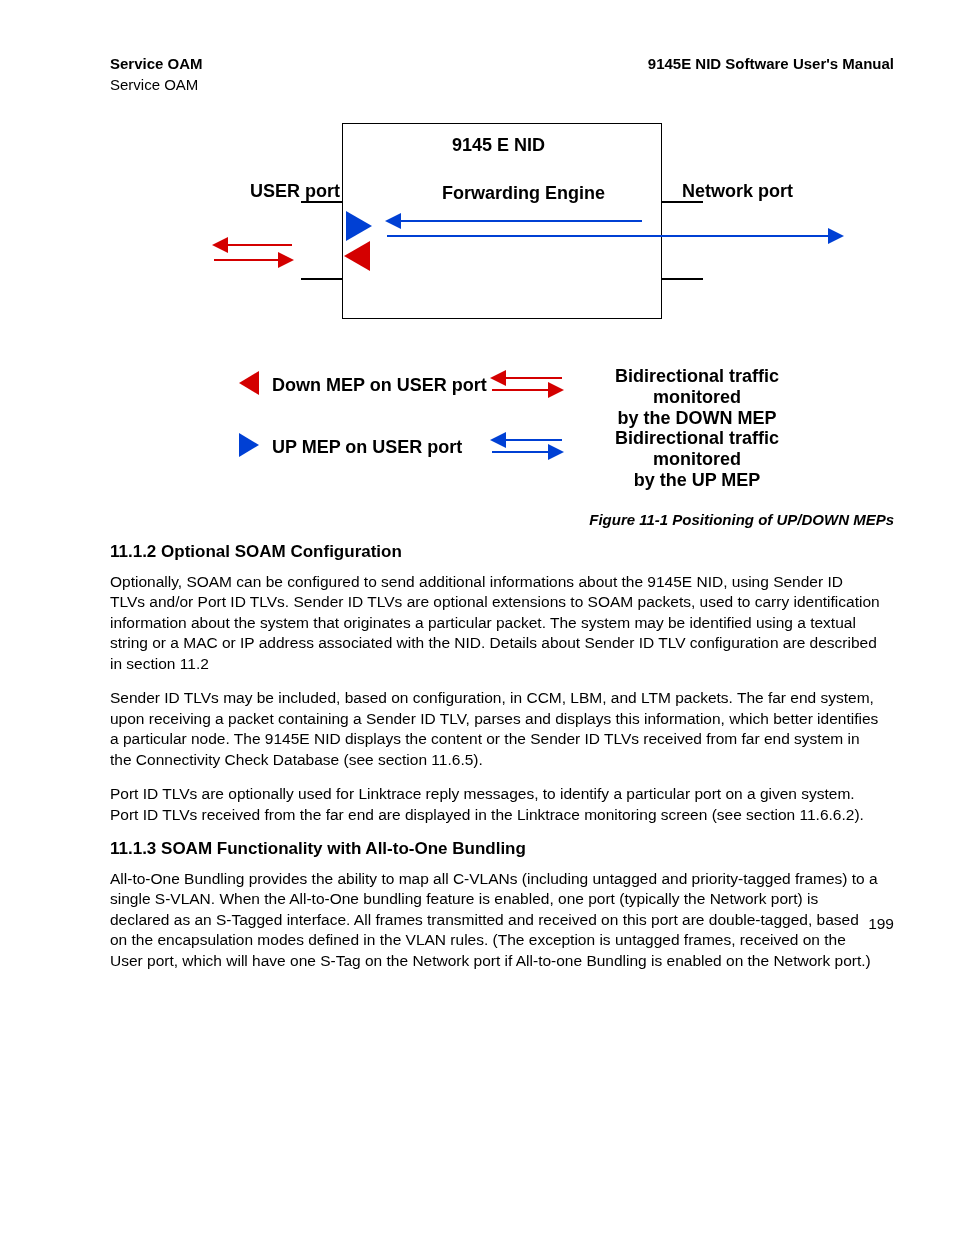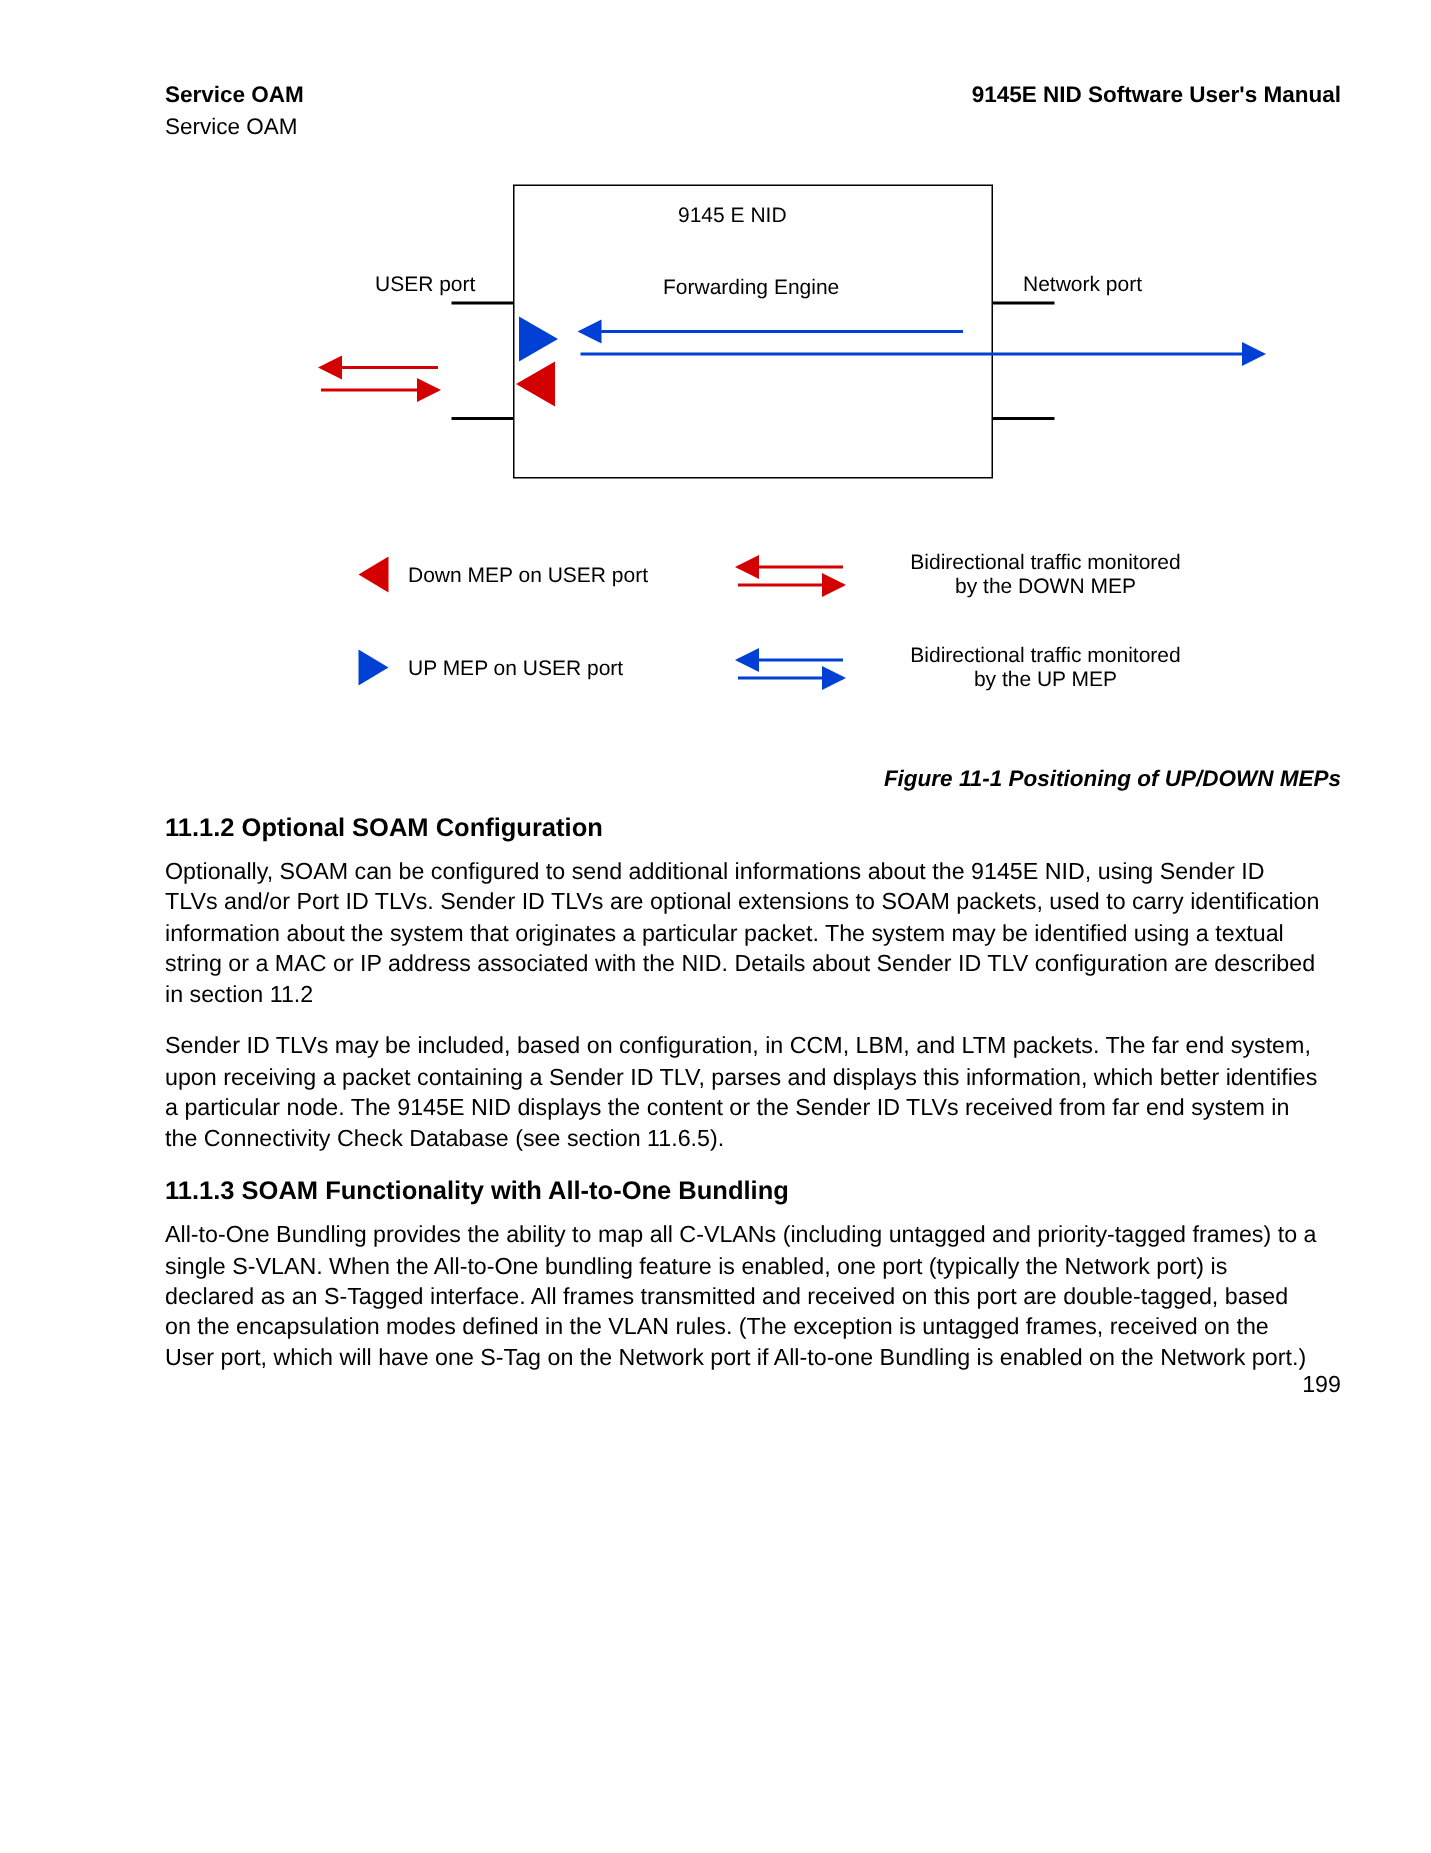--- a/index.html
+++ b/index.html
@@ -34,22 +34,23 @@
     margin-bottom: 30px;
   }
   .diagram {
     position: relative;
     width: 760px;
     height: 370px;
     margin: 0 auto 18px auto;
   }
   .diagram .label {
     position: absolute;
-    font-size: 14px;
+    font-size: 18px;
     white-space: nowrap;
+    font-weight: bold;
   }
   .diagram .nidbox {
     position: absolute;
     border: 1.5px solid #000;
     box-sizing: border-box;
   }
   .diagram .tick {
     position: absolute;
     background: #000;
   }
@@ -141,18 +142,19 @@
       <span>Bidirectional traffic monitored</span><br>
       <span>by the UP MEP</span>
     </div>
   </div>
 
   <div class="fig-caption">Figure 11-1  Positioning of UP/DOWN MEPs</div>
 
   <h2 class="section">11.1.2  Optional SOAM Configuration</h2>
   <p class="body">Optionally, SOAM can be configured to send additional informations about the 9145E NID, using Sender ID TLVs and/or Port ID TLVs. Sender ID TLVs are optional extensions to SOAM packets, used to carry identification information about the system that originates a particular packet. The system may be identified using a textual string or a MAC or IP address associated with the NID. Details about Sender ID TLV configuration are described in section 11.2</p>
   <p class="body">Sender ID TLVs may be included, based on configuration, in CCM, LBM, and LTM packets. The far end system, upon receiving a packet containing a Sender ID TLV, parses and displays this information, which better identifies a particular node. The 9145E NID displays the content or the Sender ID TLVs received from far end system in the Connectivity Check Database (see section 11.6.5).</p>
+  <p class="body">Port ID TLVs are optionally used for Linktrace reply messages, to identify a particular port on a given system. Port ID TLVs received from the far end are displayed in the Linktrace monitoring screen (see section 11.6.6.2).</p>
 
   <h2 class="section">11.1.3  SOAM Functionality with All-to-One Bundling</h2>
   <p class="body">All-to-One Bundling provides the ability to map all C-VLANs (including untagged and priority-tagged frames) to a single S-VLAN. When the All-to-One bundling feature is enabled, one port (typically the Network port) is declared as an S-Tagged interface. All frames transmitted and received on this port are double-tagged, based on the encapsulation modes defined in the VLAN rules. (The exception is untagged frames, received on the User port, which will  have one S-Tag on the Network port if All-to-one Bundling is enabled on the Network port.)</p>
 
   <div class="pagenum">199</div>
 </div>
 
 </body></html>

